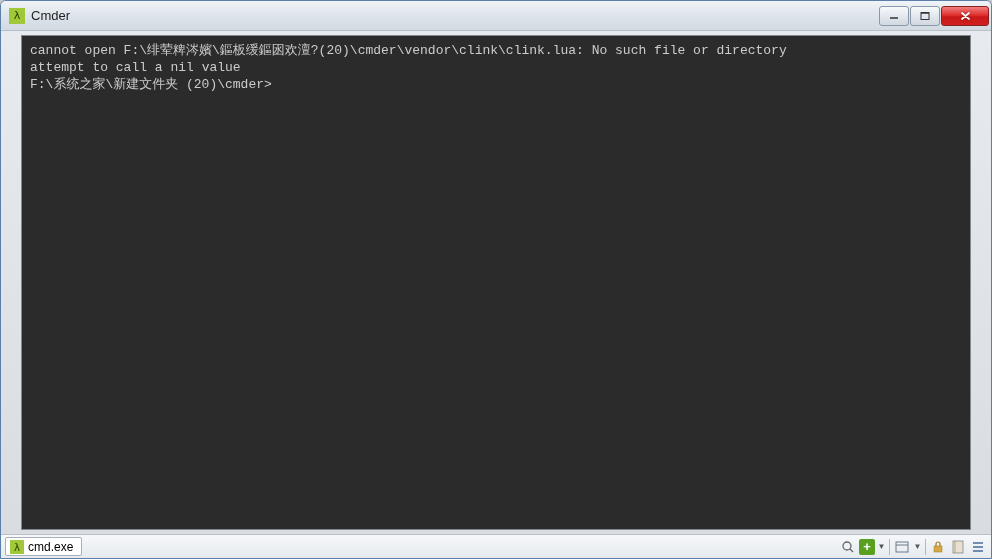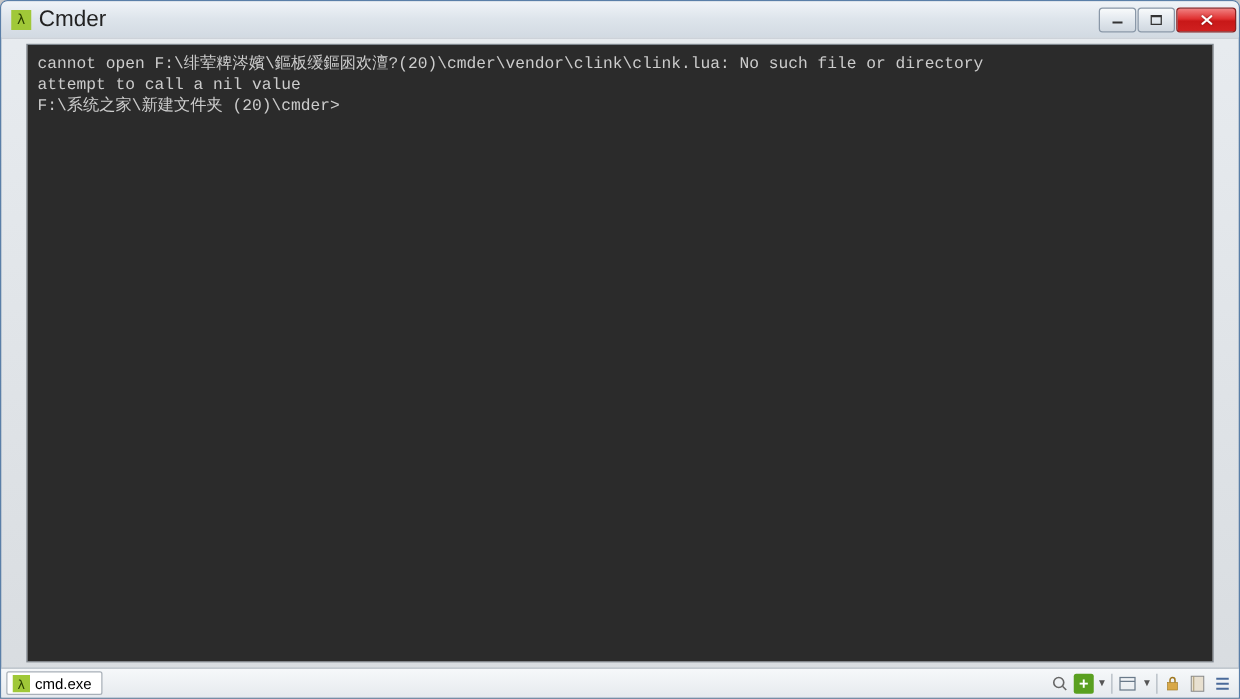--- a/index.html
+++ b/index.html
@@ -33,21 +33,21 @@
       background: #a0c838;
       display: flex;
       align-items: center;
       justify-content: center;
       font-size: 11px;
       color: #2a4000;
       font-family: monospace;
       margin-right: 6px;
     }
     .titlebar-title {
-      font-size: 18px;
+      font-size: 13px;
       color: #222;
       flex: 1;
     }
     .win-buttons {
       display: flex;
       gap: 1px;
     }
     .win-btn {
       width: 30px;
       height: 20px;

